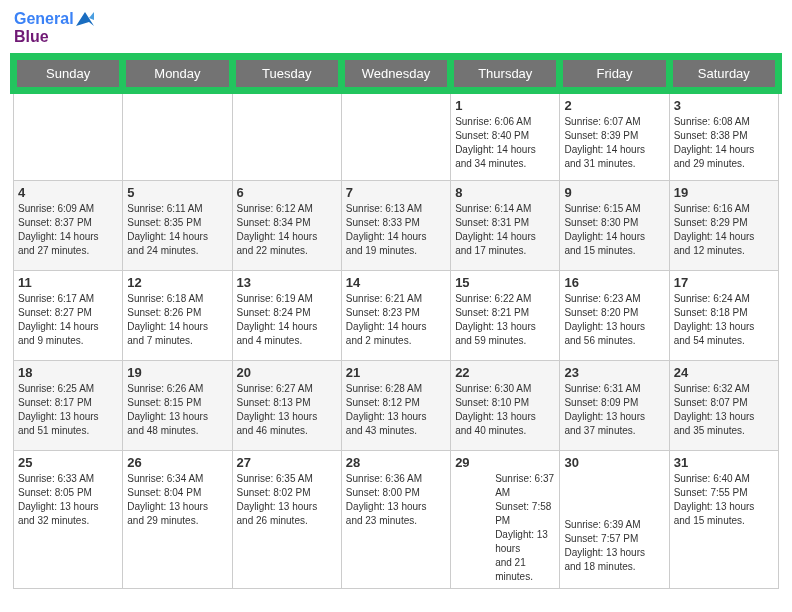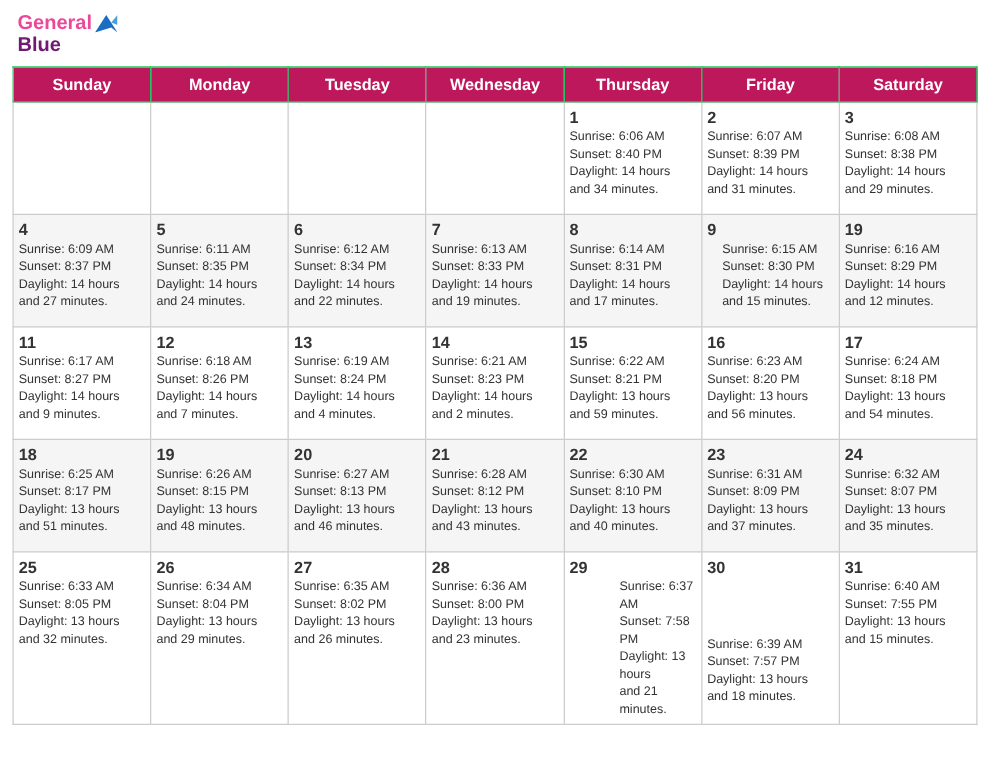--- a/index.html
+++ b/index.html
@@ -33,27 +33,27 @@
     .subtitle {
       font-size: 16px;
       color: #555;
     }
     .calendar {
       width: 100%;
       border-collapse: collapse;
       table-layout: fixed;
     }
     .calendar thead tr th {
-      background: #be185d;
+      background: #737373;
       color: #fff;
       text-align: center;
       padding: 6px 4px;
       font-size: 13px;
-      font-weight: bold;
-      border: 1px solid #22c55e;
+      font-weight: normal;
+      border: 7px solid #22c55e;
     }
     .calendar tbody tr td {
       vertical-align: top;
       border: 1px solid #ccc;
       padding: 4px;
       font-size: 10.5px;
       color: #333;
       background: #fff;
       min-height: 80px;
       height: 90px;
@@ -76,21 +76,21 @@
       color: #333;
     }
   </style>
 </head>
 <body>
 
 <div class="header-area">
   <div class="logo">
       <div style="line-height:1.1;">
   <div style="display:flex;align-items:center;gap:2px;">
-    <span style="font-size:16px;font-weight:bold;color:#ec4899;">General</span>
+    <span style="font-size:16px;font-weight:bold;color:#3b82f6;">General</span>
     <svg width="18" height="14" viewBox="0 0 18 14">
       <polygon points="0,14 9,0 18,14 13,10" fill="#1a6dc0"></polygon>
       <polygon points="13,6 18,0 18,8" fill="#4a9ee0"></polygon>
     </svg>
   </div>
   <div style="font-size:16px;font-weight:bold;color:#701a75;">Blue</div>
 </div>
     </div>
   <div class="title-area">
     <div class="main-title"></div>
@@ -169,21 +169,21 @@
         </td>
         <td>
           <span class="day-number">8</span>
           <div class="day-info" style="white-space: pre-line;">Sunrise: 6:14 AM
 Sunset: 8:31 PM
 Daylight: 14 hours
 and 17 minutes.</div>
         </td>
         <td>
           <span class="day-number">9</span>
-          <div class="day-info" style="white-space: pre-line; margin-left: 12px;">Sunrise: 6:15 AM
+          <div class="day-info" style="white-space: pre-line;">Sunrise: 6:15 AM
 Sunset: 8:30 PM
 Daylight: 14 hours
 and 15 minutes.</div>
         </td>
         <td>
           <span class="day-number">19</span>
           <div class="day-info" style="white-space: pre-line;">Sunrise: 6:16 AM
 Sunset: 8:29 PM
 Daylight: 14 hours
 and 12 minutes.</div>

